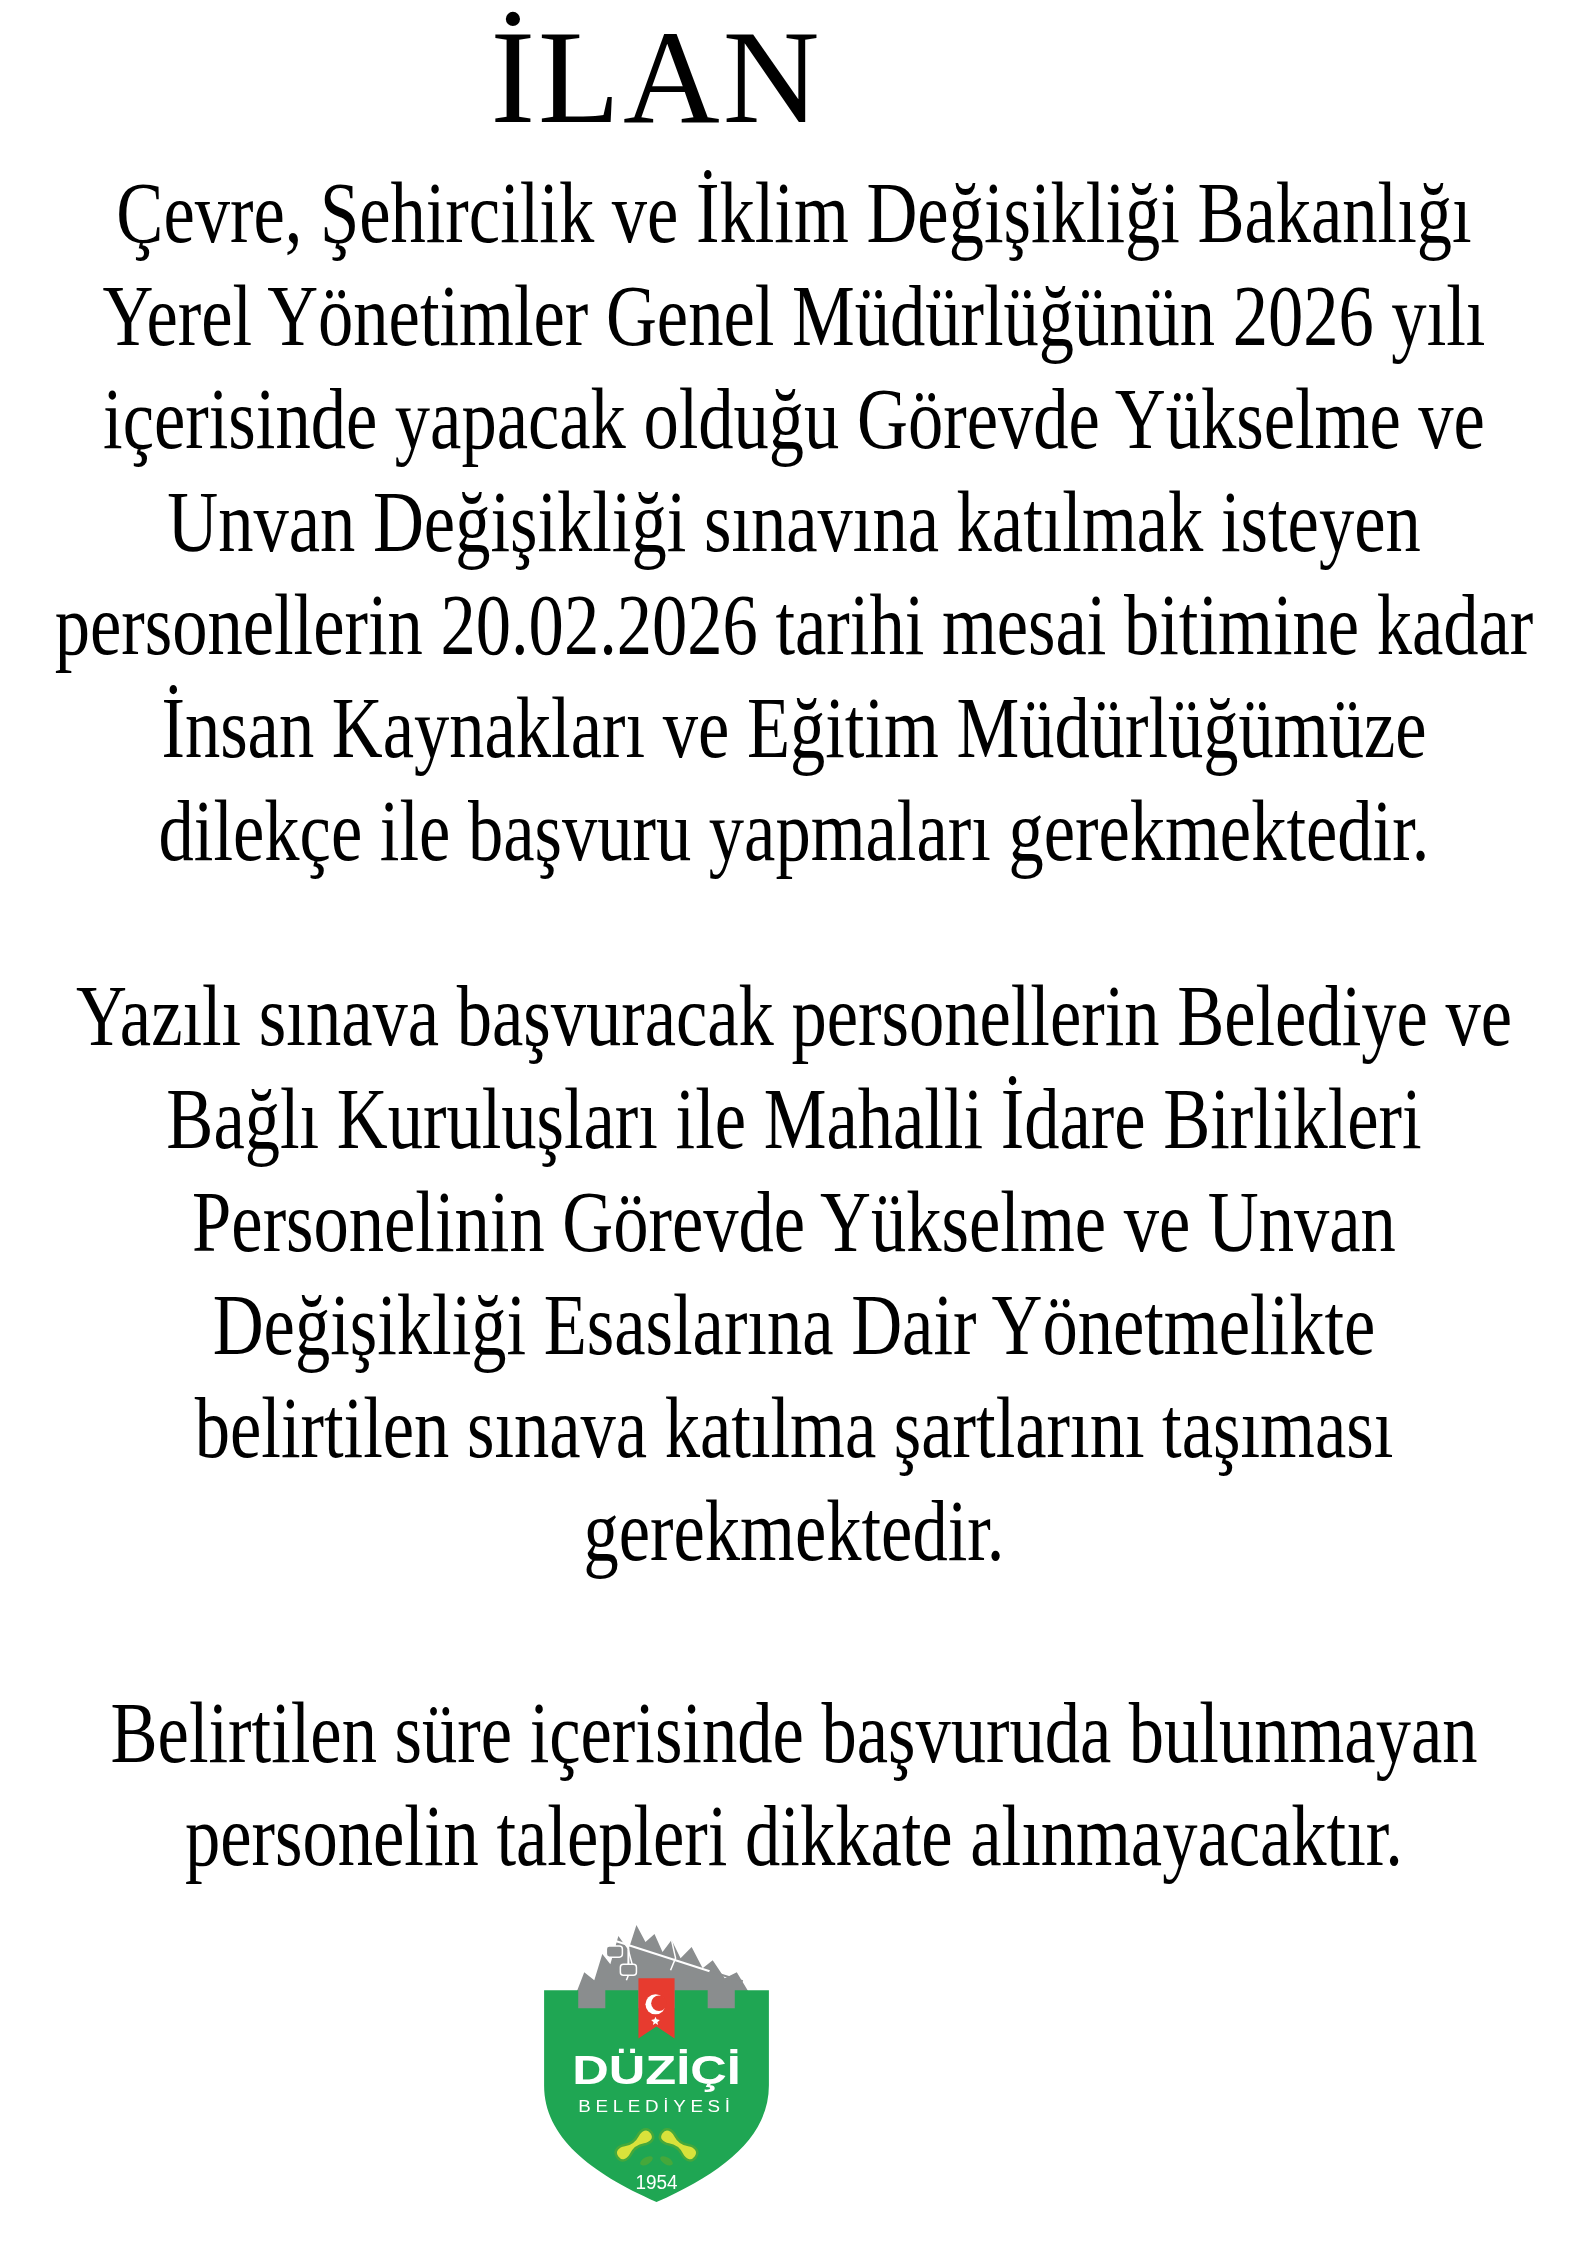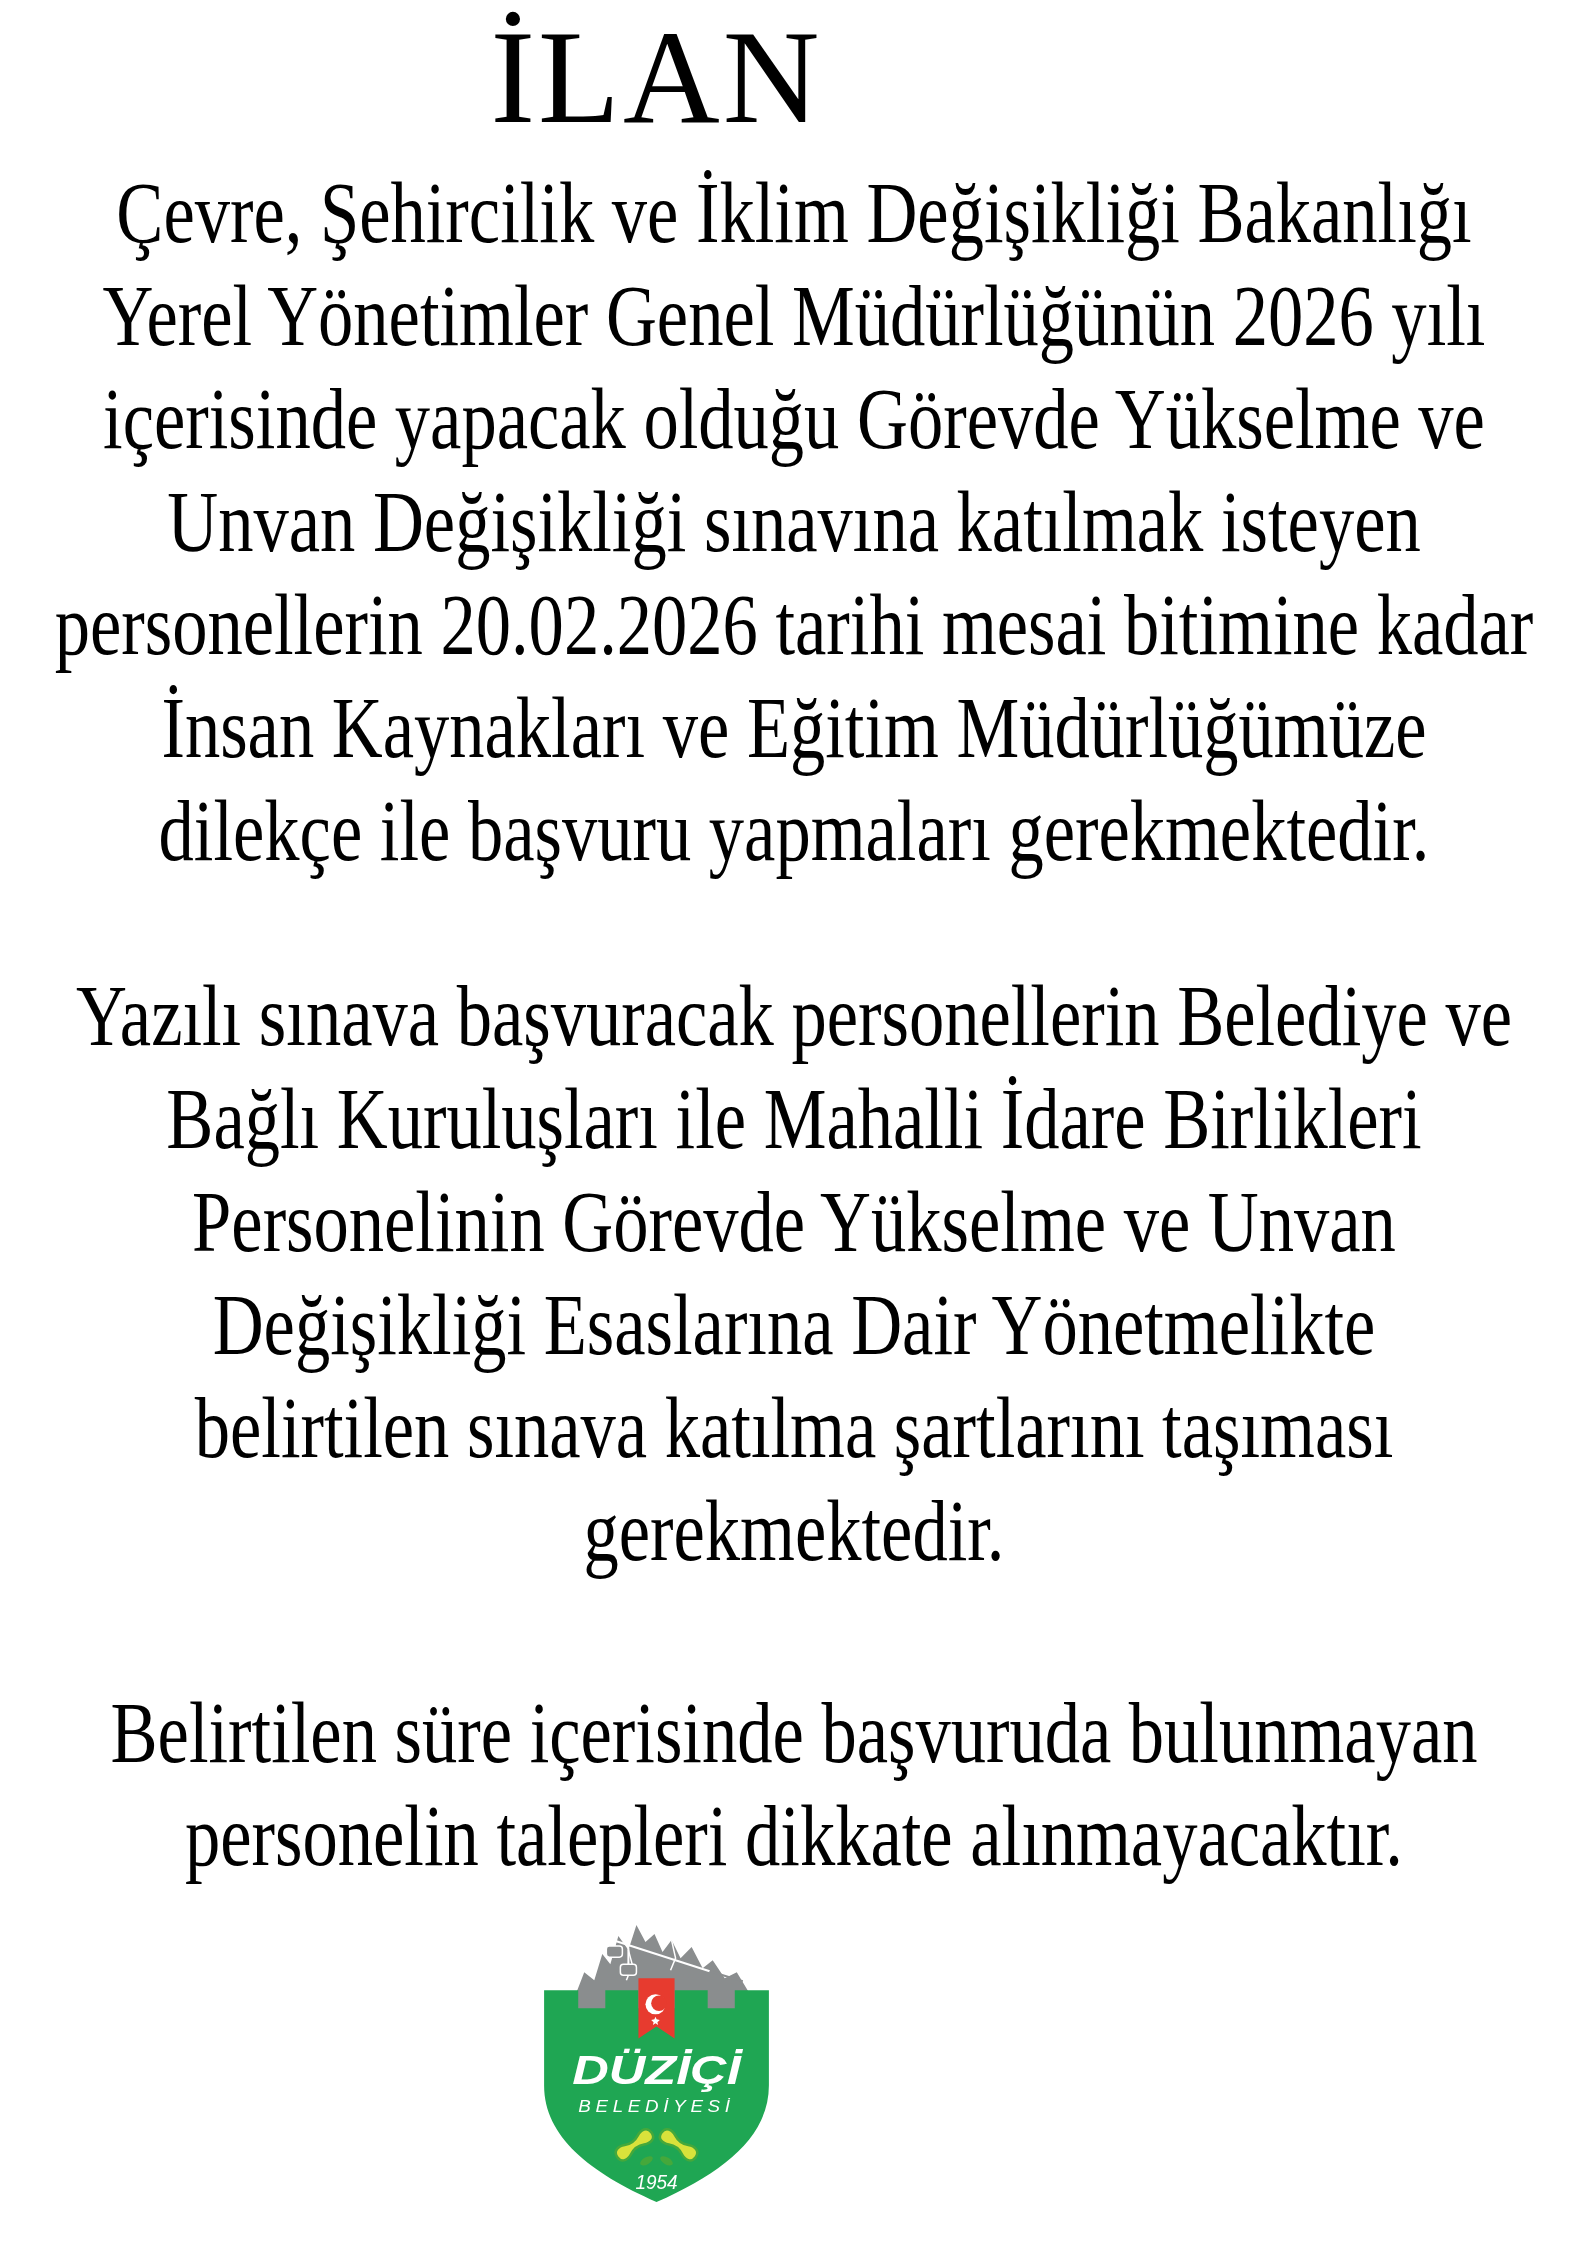--- a/index.html
+++ b/index.html
@@ -37,21 +37,20 @@
   .para .line {
     display: block;
     white-space: nowrap;
   }
   .p1 { margin-top: 8px; }
   .p2 { margin-top: 82px; }
   .p3 { margin-top: 99px; }
   .logo-wrap {
     margin-top: 32px;
     text-align: center;
-    font-style: italic;
   }
   .logo-wrap svg {
     display: block;
     margin: 0 auto;
   }
   .logo-city {
     font-family: "Liberation Sans", "DejaVu Sans", sans-serif;
     font-weight: bold;
     font-size: 40px;
   }

